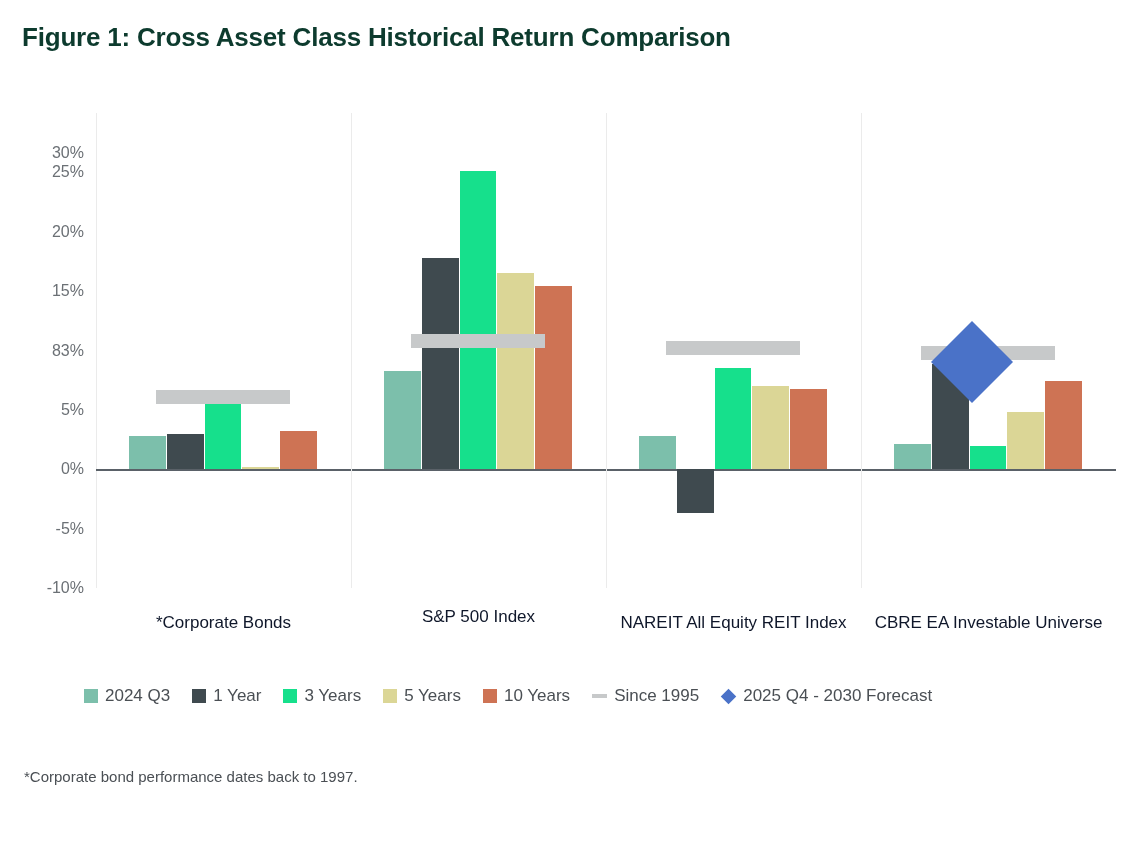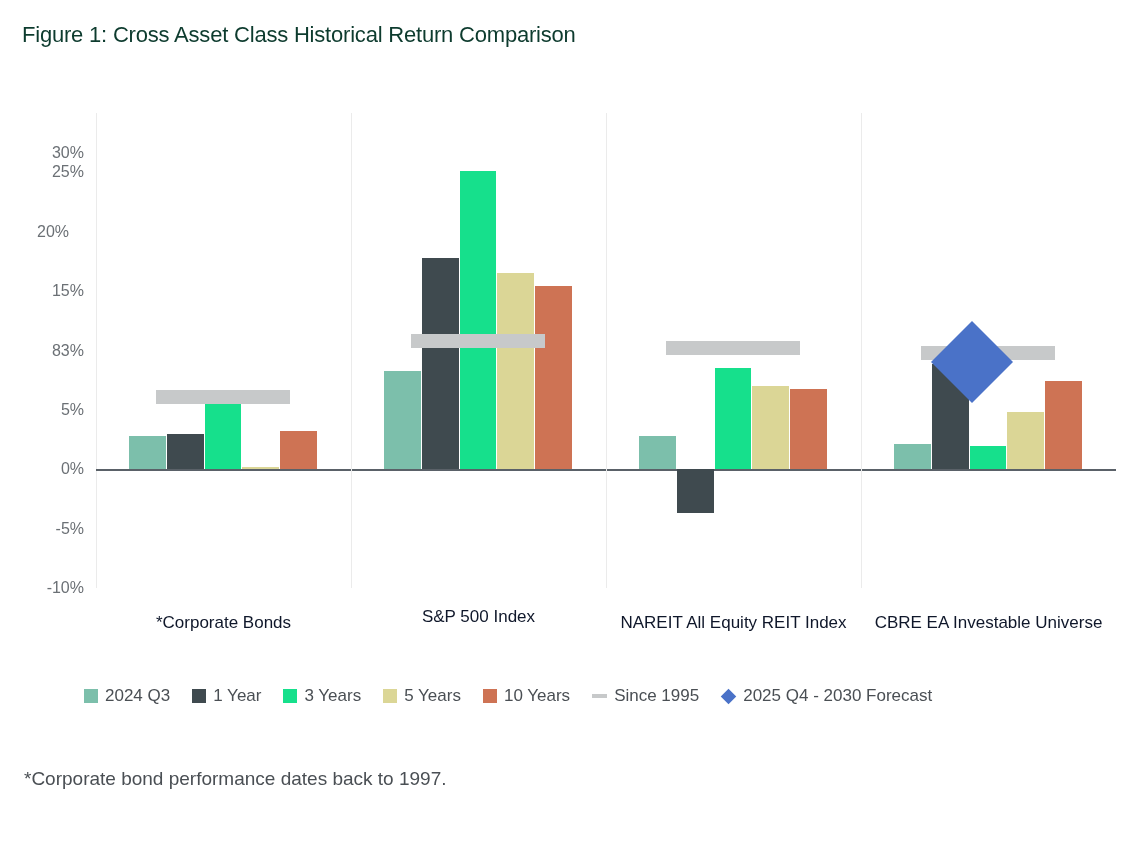--- a/index.html
+++ b/index.html
@@ -7,21 +7,21 @@
     width:1124px;height:851px;
     background:#ffffff;
     font-family:"Liberation Sans", sans-serif;
     color:#4a4f54;
     overflow:hidden;
   }
   #page{position:relative;width:1124px;height:851px;}
 
   .fig-title{
     position:absolute;left:22px;top:22px;
-    font-size:22px;font-weight:normal;color:#0d3b2e;
+    font-size:26px;font-weight:bold;color:#0d3b2e;
     letter-spacing:-0.2px;white-space:nowrap;
   }
 
   
   #plot{
     position:absolute;
     left:96px; top:113px;
     width:1020px; height:475px;   
   }
   .gridline-v{
@@ -64,36 +64,36 @@
   }
   .leg-item{display:flex;align-items:center;gap:7px;}
   .sw{width:14px;height:14px;display:inline-block;}
   .sw-line{width:15px;height:4px;display:inline-block;background:#c7c9ca;}
   .sw-dia{
     width:11px;height:11px;display:inline-block;background:#4a72c8;
     transform:rotate(45deg);margin:0 2px;
   }
 
   .note{
-    position:absolute;left:24px;font-size:19px;color:#4a4f54;
+    position:absolute;left:24px;font-size:15px;color:#4a4f54;
   }
   #note1{top:768px;}
   #note2{top:808px;}
 </style>
 </head>
 <body>
 
 <div id="page">
 
   <div class="fig-title">Figure 1: Cross Asset Class Historical Return Comparison</div>
 
   <div id="yaxis-labels">
       <div class="ylab" style="left: 22px; top: 113px; margin-top: 40px;">30%</div>
       <div class="ylab" style="left: 22px; top: 172.375px;">25%</div>
-      <div class="ylab" style="left: 22px; top: 231.75px; text-align: center;">20%</div>
+      <div class="ylab" style="left: 22px; top: 231.75px;">20%</div>
       <div class="ylab" style="left: 22px; top: 291.125px;">15%</div>
       <div class="ylab" style="left: 22px; top: 350.5px;">83%</div>
       <div class="ylab" style="left: 22px; top: 409.875px;">5%</div>
       <div class="ylab" style="left: 22px; top: 469.25px;">0%</div>
       <div class="ylab" style="left: 22px; top: 528.625px;">-5%</div>
       <div class="ylab" style="left: 22px; top: 588px;">-10%</div>
     </div>
 
   <div id="plot">
     <div class="axis-left"></div>

